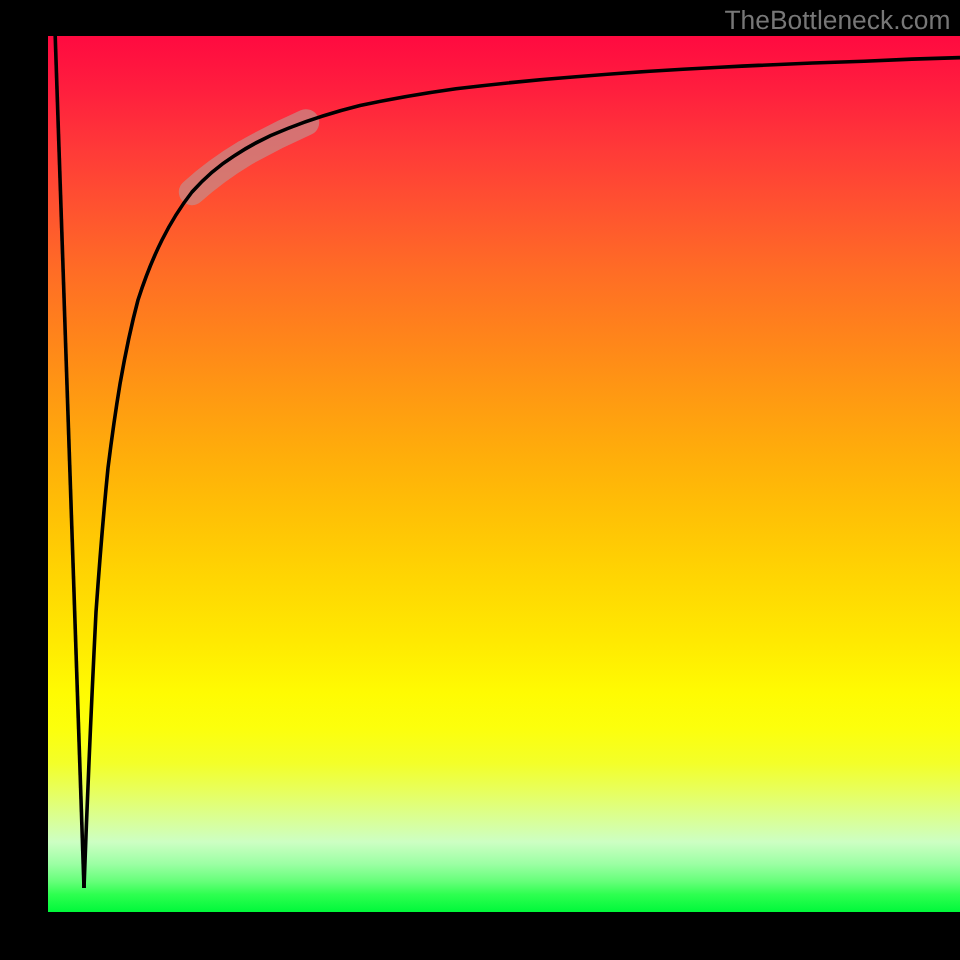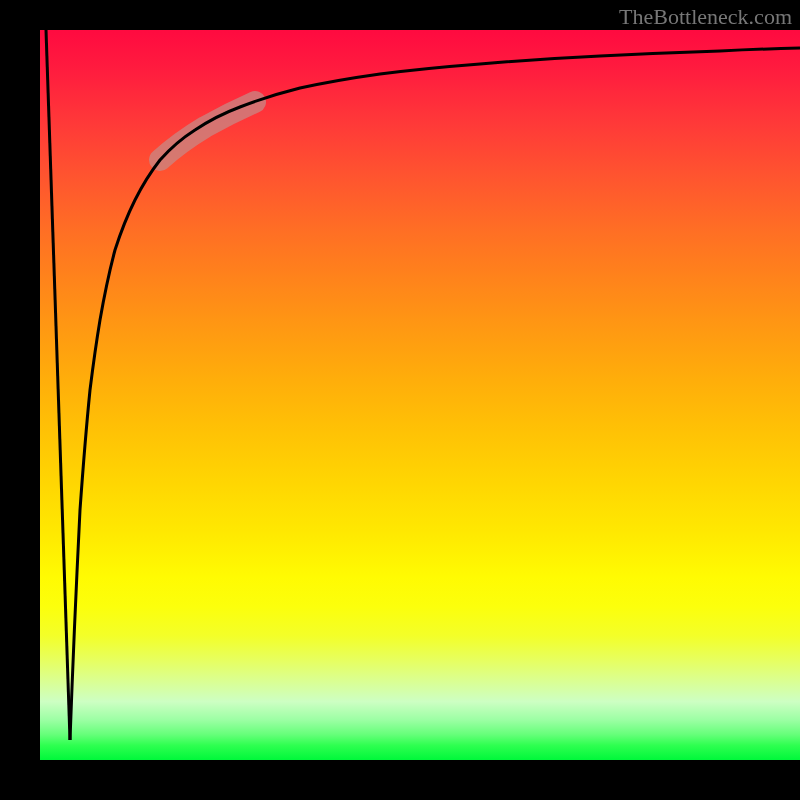--- a/index.html
+++ b/index.html
@@ -12,21 +12,21 @@
       height: 800px;
       background: #000;
       position: relative;
       overflow: hidden;
     }
     .watermark {
       position: absolute;
       top: 4px;
       right: 8px;
       color: #777;
-      font-family: Liberation Serif, serif;
+      font-family: Liberation Sans, sans-serif;
       font-size: 22px;
       z-index: 100;
     }
     .frame {
       position: absolute;
       top: 0;
       left: 0;
       width: 800px;
       height: 800px;
       background: #000;

